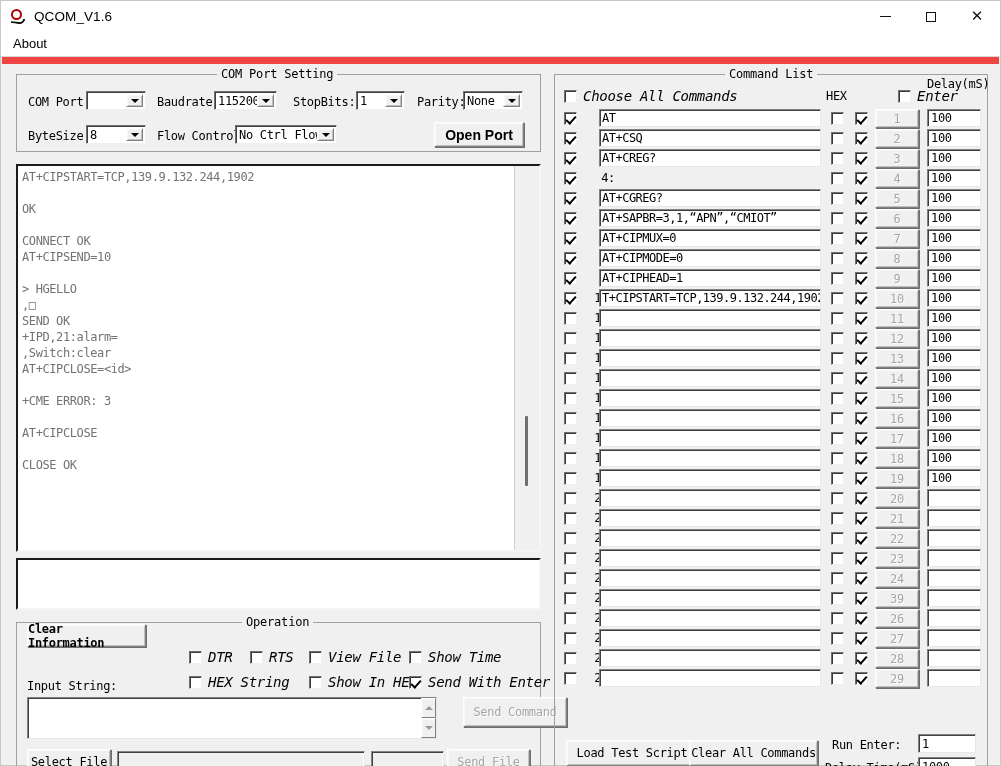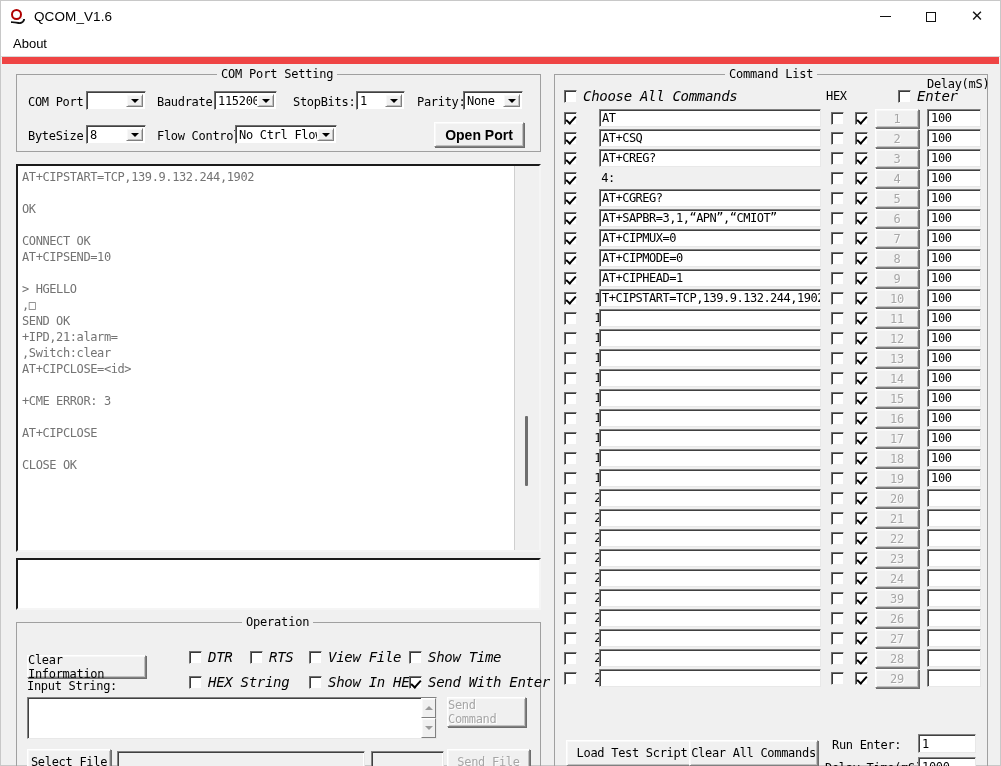--- a/index.html
+++ b/index.html
@@ -408,21 +408,21 @@
       </div>
     </div>
 
     <div class="field2" style="position:absolute; left:14px; top:494px; width:525px; height:52px;">
       <div class="mono" style="padding:3px 4px; white-space:pre;"></div>
     </div>
 
     <div class="gbox" style="left:14px; top:558px; width:525px; height:190px;">
       <div class="gtitle" style="left:225px;">Operation</div>
 
-      <div class="btn" style="position:absolute; left:10px; top:32px; width:119px; height:23px;">
+      <div class="btn" style="position:absolute; left:10px; top:1px; width:119px; height:23px;font-weight:bold;">
         <span>Clear Information</span>
       </div>
 
       <div class="cbrow" style="left:172px; top:26px;">
         <span class="cbx"></span>
         <span>DTR</span>
       </div>
       <div class="cbrow" style="left:233px; top:26px;">
         <span class="cbx"></span>
         <span>RTS</span>
@@ -455,21 +455,21 @@
         <div class="inputbox-spin" style="position:relative; width:15px; height:100%;">
           <div class="spinhalf">
               <i class="up"></i>
             </div>
           <div class="spinhalf">
               <i class="dn"></i>
             </div>
         </div>
       </div>
 
-      <div class="btn disabled" style="position:absolute; left:430px; top:74px; width:79px; height:30px;">
+      <div class="btn disabled" style="position:absolute; left:446px; top:74px; width:104px; height:30px;">
         <span>Send Command</span>
       </div>
 
       <div class="btn" style="position:absolute; left:10px; top:126px; width:84px; height:25px;">
         <span>Select File</span>
       </div>
       <div class="field" style="position:absolute; left:100px; top:128px; width:248px; height:20px; background:#f0f0f0;">
         <div class="mono" style="padding:2px 3px;"></div>
       </div>
       <div class="field" style="position:absolute; left:354px; top:128px; width:73px; height:20px; background:#f0f0f0;">

